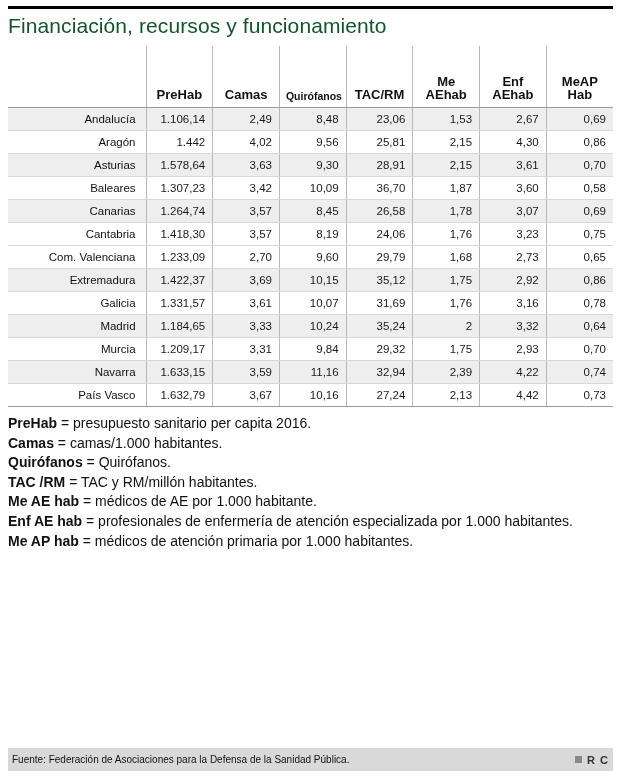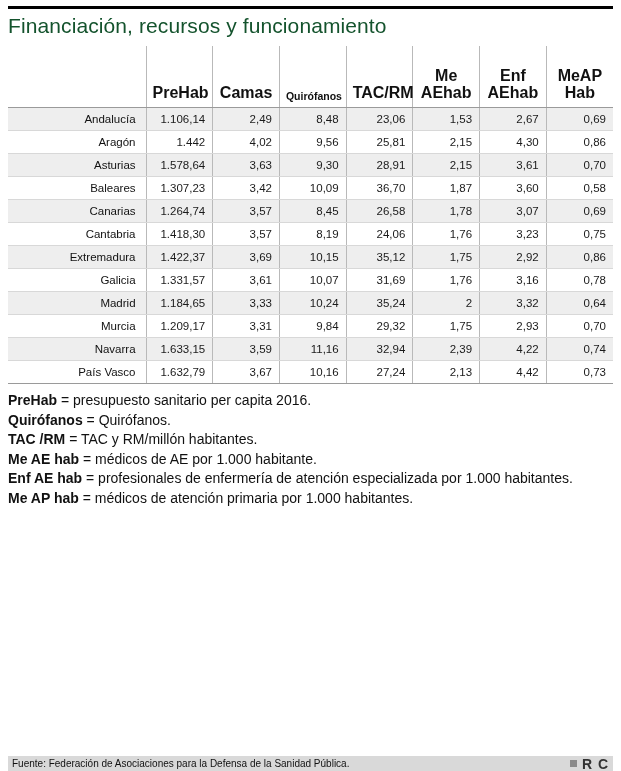--- a/index.html
+++ b/index.html
@@ -40,21 +40,21 @@
     table-layout: fixed;
     font-size: 11.5px;
   }
   table.data col.c-region { width: 138px; }
   table.data col.c-num { width: 66.7px; }
 
   table.data thead th {
     vertical-align: bottom;
     text-align: center;
     font-weight: bold;
-    font-size: 16px;
+    font-size: 13px;
     color: #111;
     padding: 4px 6px 5px 6px;
     border-left: 1px solid #b9b9b9;
     border-bottom: 1px solid #9a9a9a;
     line-height: 1.05;
     height: 52px;
   }
   table.data thead th.corner {
     border-left: none;
     border-bottom: 1px solid #9a9a9a;
@@ -93,36 +93,36 @@
     line-height: 1.33;
     color: #111;
   }
   .notes div { margin: 0 0 1px 0; }
   .notes b { font-weight: bold; }
   .source-bar {
     position: absolute;
     left: 8px;
     right: 8px;
     bottom: 6px;
-    height: 15px;
+    height: 23px;
     background: #d9d9d9;
     font-size: 10px;
     color: #111;
     display: flex;
     align-items: center;
     padding: 0 4px;
     box-sizing: border-box;
   }
   .source-bar .src { flex: 1; }
   .logo {
     display: flex;
     align-items: center;
     gap: 2px;
     font-weight: bold;
-    font-size: 14px;
+    font-size: 11px;
     letter-spacing: 1px;
     color: #333;
   }
   .logo .sq {
     display: inline-block;
     width: 7px;
     height: 7px;
     background: #8a8a8a;
     margin-right: 3px;
   }
@@ -221,20 +221,30 @@
         <tr>
           <td class="region">Cantabria</td>
           <td>1.418,30</td>
           <td>3,57</td>
           <td>8,19</td>
           <td>24,06</td>
           <td>1,76</td>
           <td>3,23</td>
           <td>0,75</td>
         </tr>
+        <tr>
+          <td class="region">Com. Valenciana</td>
+          <td>1.233,09</td>
+          <td>2,70</td>
+          <td>9,60</td>
+          <td>29,79</td>
+          <td>1,68</td>
+          <td>2,73</td>
+          <td>0,65</td>
+        </tr>
         <tr class="shade">
           <td class="region">Extremadura</td>
           <td>1.422,37</td>
           <td>3,69</td>
           <td>10,15</td>
           <td>35,12</td>
           <td>1,75</td>
           <td>2,92</td>
           <td>0,86</td>
         </tr>
@@ -286,20 +296,21 @@
           <td>27,24</td>
           <td>2,13</td>
           <td class="hl">4,42</td>
           <td>0,73</td>
         </tr>
       </tbody>
   </table>
 
   <div class="notes">
     <div><b>PreHab</b><span> = presupuesto sanitario per capita 2016.</span></div>
+    <div><b>Camas</b><span> = camas/1.000 habitantes.</span></div>
     <div><b>Quirófanos</b><span> = Quirófanos.</span></div>
     <div><b>TAC /RM</b><span> = TAC y RM/millón habitantes.</span></div>
     <div><b>Me AE hab</b><span> = médicos de AE por 1.000 habitante.</span></div>
     <div><b>Enf AE hab</b><span> = profesionales de enfermería de atención especializada por 1.000 habitantes.</span></div>
     <div><b>Me AP hab</b><span> = médicos de atención primaria por 1.000 habitantes.</span></div>
   </div>
 
   <div class="source-bar">
     <span class="src">Fuente: Federación de Asociaciones para la Defensa de la Sanidad Pública.</span>
     <span class="logo">

